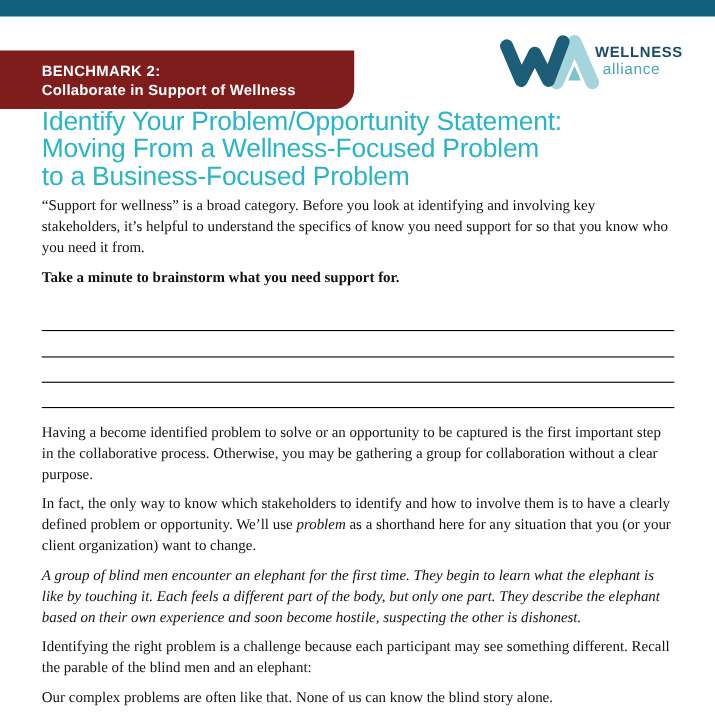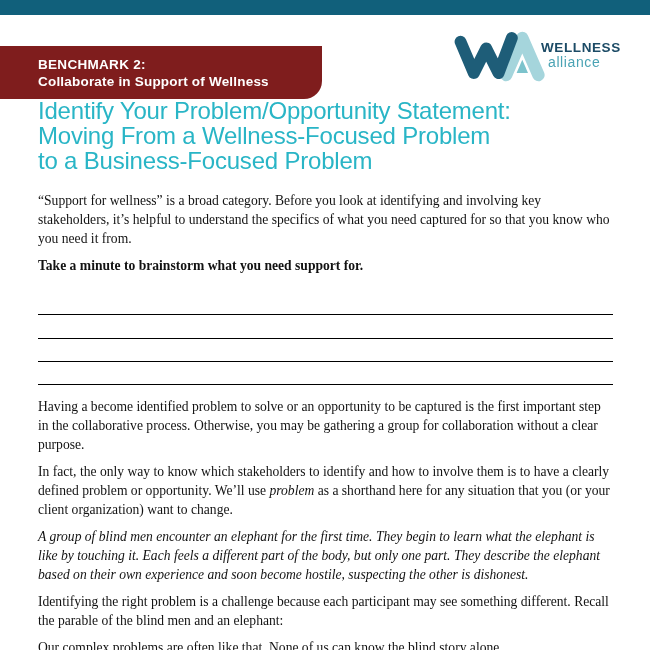--- a/index.html
+++ b/index.html
@@ -52,21 +52,21 @@
   
   .content { position: absolute; top: 98px; left: 38px; width: 575px; }
 
   h1.title {
     font-family: "Liberation Sans", sans-serif;
     font-weight: 500;
     font-size: 24px;
     line-height: 25px;
     letter-spacing: -0.2px;
     color: #29b5c6;
-    margin-bottom: 18px;
+    margin-bottom: 4px;
   }
 
   p.body-text {
     font-size: 13.6px;
     line-height: 19px;
     margin-bottom: 8px;
   }
   p.prompt { font-weight: 700; margin-bottom: 17px; }
   p.parable { font-style: italic; }
 
@@ -104,21 +104,21 @@
   </div>
 
   <div class="content">
 
     <h1 class="title">
       <span>Identify Your Problem/Opportunity Statement:</span><br>
       <span>Moving From a Wellness-Focused Problem</span><br>
       <span>to a Business-Focused Problem</span>
     </h1>
 
-    <p class="body-text">“Support for wellness” is a broad category. Before you look at identifying and involving key stakeholders, it’s helpful to understand the specifics of what you need captured for so that you know who you need it from.</p>
+    <p class="body-text">“Support for wellness” is a broad category. Before you look at identifying and involving key stakeholders, it’s helpful to understand the specifics of know you need support for so that you know who you need it from.</p>
 
     <p class="body-text prompt">Take a minute to brainstorm what you need support for.</p>
 
     <div class="write-lines">
       <div class="write-line"></div>
       <div class="write-line"></div>
       <div class="write-line"></div>
       <div class="write-line"></div>
     </div>
 

